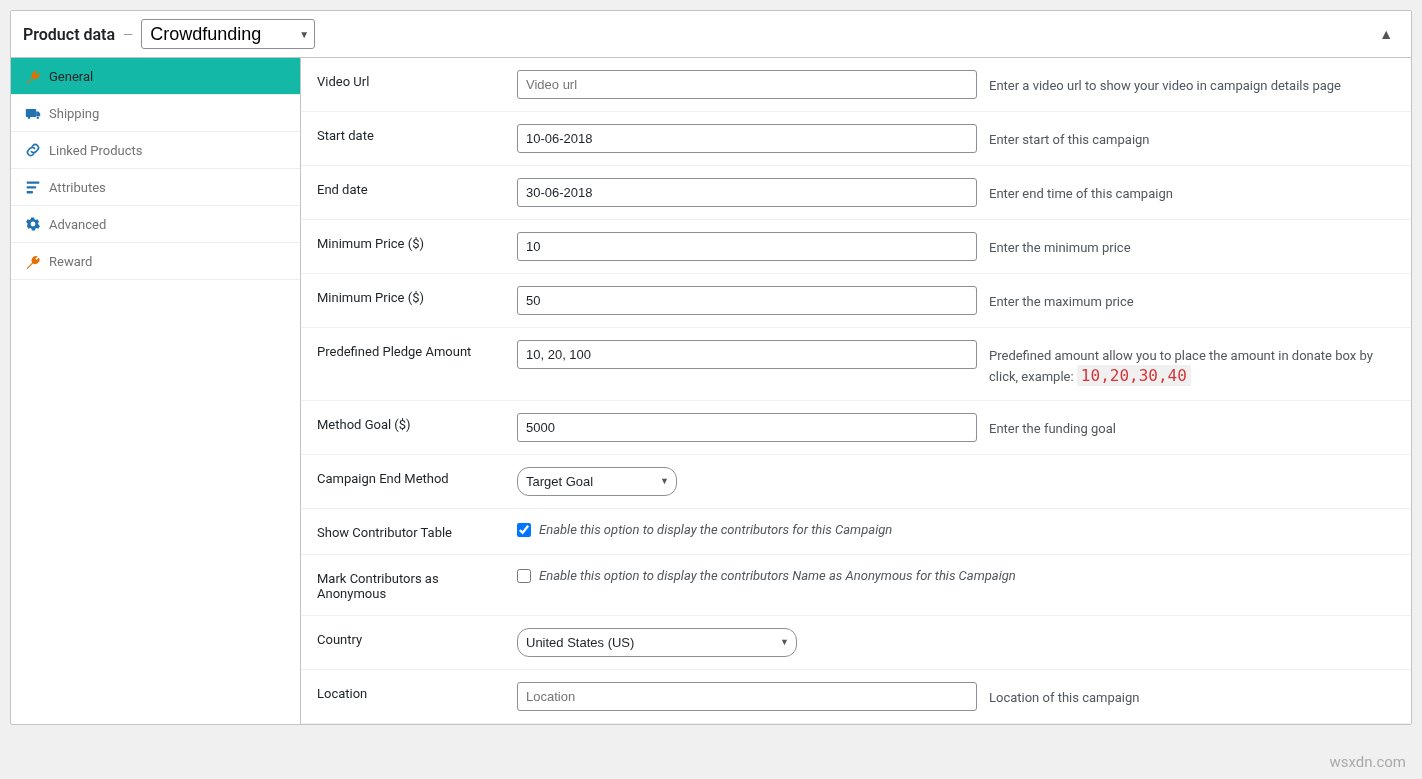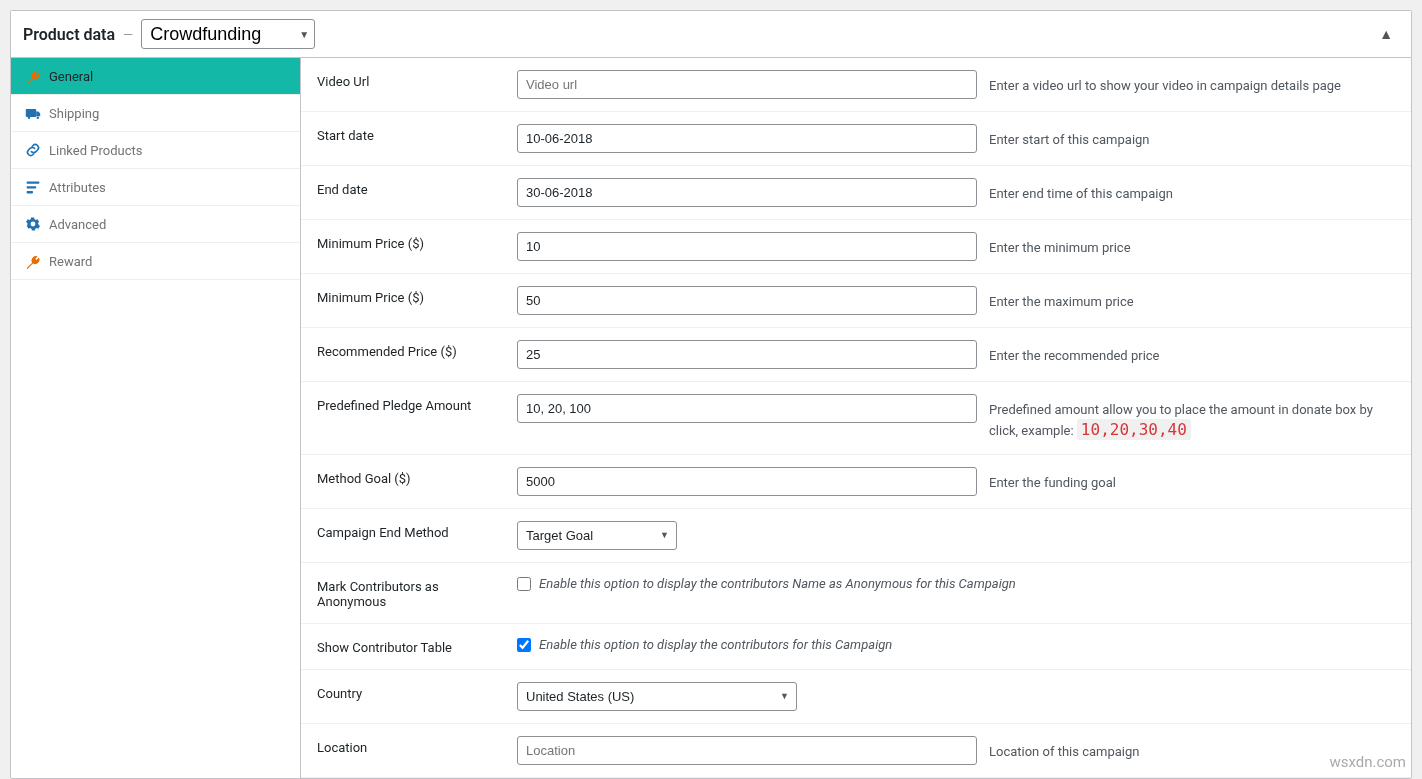--- a/index.html
+++ b/index.html
@@ -163,21 +163,21 @@
       padding: 1px 4px;
       border-radius: 2px;
       font-family: monospace;
       font-size: 16px;
       color: #d63638;
     }
 
     .form-select {
       appearance: none;
       border: 1px solid #8c8f94;
-      border-radius: 3px;
+      border-radius: 12px;
       padding: 6px 28px 6px 8px;
       font-size: 13px;
       background: #fff;
       cursor: pointer;
       color: #1d2327;
       min-width: 160px;
     }
 
     .select-wrapper {
       position: relative;
@@ -358,31 +358,20 @@
               <span>Minimum Price ($)</span>
             </th>
             <td>
               <div class="field-group">
                 <input class="form-input" type="text" value="50" style="">
                 <span class="field-hint">Enter the maximum price</span>
               </div>
             </td>
           </tr>
 
-          <tr>
-            <th>
-              <span>Recommended Price ($)</span>
-            </th>
-            <td>
-              <div class="field-group">
-                <input class="form-input" type="text" value="25" style="">
-                <span class="field-hint">Enter the recommended price</span>
-              </div>
-            </td>
-          </tr>
 
           <tr>
             <th>
               <span>Predefined Pledge Amount</span>
             </th>
             <td>
               <div class="field-group">
                 <input class="form-input" type="text" value="10, 20, 100" style="">
                 <span class="field-hint">
                   <span>Predefined amount allow you to place the amount in donate box by click, example:</span> <code>10,20,30,40</code>
@@ -413,38 +402,38 @@
                   <option>Target Goal</option>
                   <option>End Date</option>
                   <option>Both</option>
                 </select>
               </div>
             </td>
           </tr>
 
           <tr>
             <th>
+              <span>Show Contributor Table</span>
+            </th>
+            <td>
+              <div class="checkbox-row">
+                <input type="checkbox" class="form-checkbox" checked="" style="">
+                <span class="checkbox-label">Enable this option to display the contributors for this Campaign</span>
+              </div>
+            </td>
+          </tr>
+
+          <tr>
+            <th>
               <span>Mark Contributors as Anonymous</span>
             </th>
             <td>
               <div class="checkbox-row">
                 <input type="checkbox" class="form-checkbox" style="">
                 <span class="checkbox-label">Enable this option to display the contributors Name as Anonymous for this Campaign</span>
-              </div>
-            </td>
-          </tr>
-
-          <tr>
-            <th>
-              <span>Show Contributor Table</span>
-            </th>
-            <td>
-              <div class="checkbox-row">
-                <input type="checkbox" class="form-checkbox" checked="" style="">
-                <span class="checkbox-label">Enable this option to display the contributors for this Campaign</span>
               </div>
             </td>
           </tr>
 
           <tr>
             <th>
               <span>Country</span>
             </th>
             <td>
               <div class="select-wrapper">

